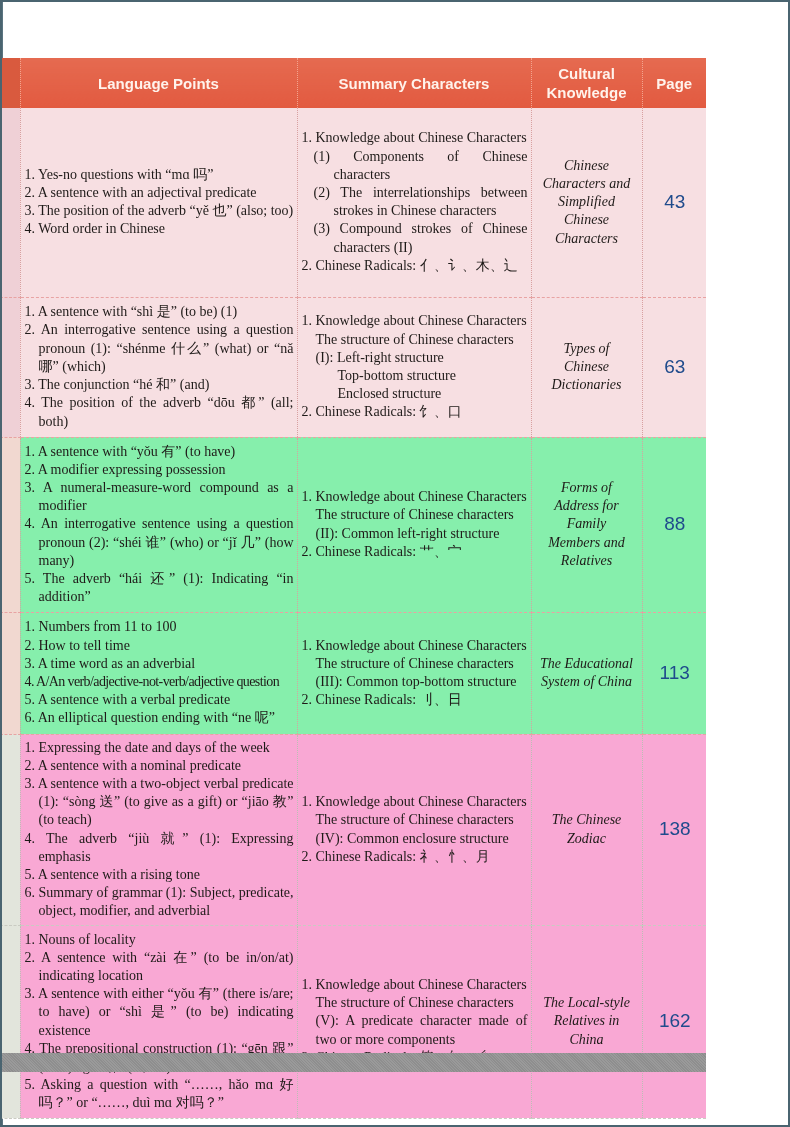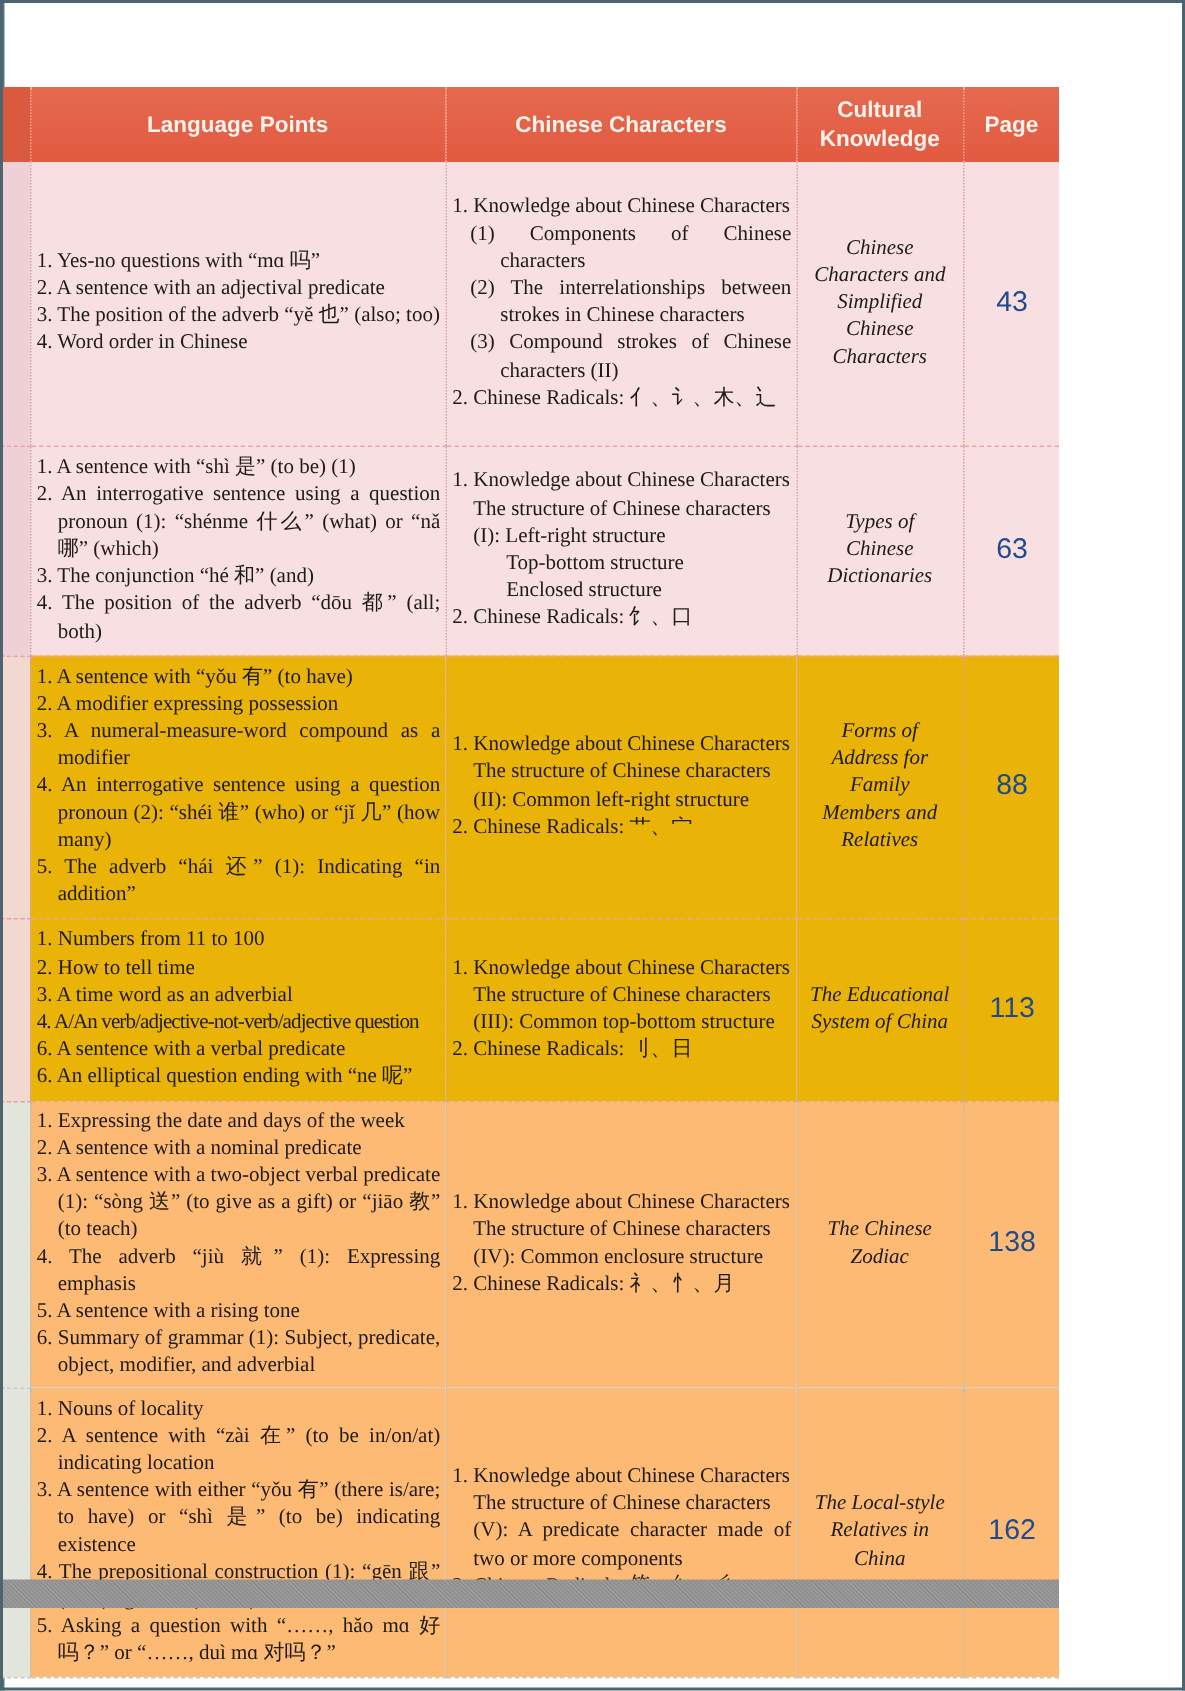--- a/index.html
+++ b/index.html
@@ -67,23 +67,23 @@
       line-height: 18.2px;
       border-bottom: 1px dashed #e8a3a3;
       border-right: 1px dotted #d8a0a0;
       padding: 4px 3px 4px 4px;
     }
     tbody td.edge { padding: 0; }
     tbody td:last-child { border-right: none; }
 
     tr.r-pink td { background: #f7dfe2; }
     tr.r-pink td.edge { background: #efd0d6; }
-    tr.r-peach td { background: #eab308; }
+    tr.r-peach td { background: #86efac; }
     tr.r-peach td.edge { background: #f1d8d0; }
-    tr.r-green td { background: #fdba74; border-bottom-color: #c9cbc2; border-right-color: #bdbfb5; }
+    tr.r-green td { background: #f9a8d4; border-bottom-color: #c9cbc2; border-right-color: #bdbfb5; }
     tr.r-green td.edge { background: #e2e5dc; }
 
     ul.lp, ul.cc {
       list-style: none;
       margin: 0;
       padding: 0;
     }
     ul.lp li, ul.cc li {
       padding-left: 14px;
       text-indent: -14px;
@@ -132,21 +132,21 @@
     <col class="c-edge">
       <col class="c-lp">
       <col class="c-cc">
       <col class="c-ck">
       <col class="c-pg">
   </colgroup>
   <thead>
     <tr>
       <th class="edge"></th>
       <th>Language Points</th>
-      <th>Chinese Characters</th>
+      <th>Summary Characters</th>
       <th>Cultural Knowledge</th>
       <th>Page</th>
     </tr>
   </thead>
   <tbody id="toc-body">
 
     <tr class="r-pink" style="height:189px">
       <td class="edge"></td>
       <td>
         <ul class="lp">
@@ -217,21 +217,21 @@
     </tr>
 
     <tr class="r-peach" style="height:122px">
       <td class="edge"></td>
       <td>
         <ul class="lp">
           <li>1. Numbers from 11 to 100</li>
           <li>2. How to tell time</li>
           <li>3. A time word as an adverbial</li>
           <li style="letter-spacing:-0.6px">4. A/An verb/adjective-not-verb/adjective question</li>
-          <li>6. A sentence with a verbal predicate</li>
+          <li>5. A sentence with a verbal predicate</li>
           <li>6. An elliptical question ending with “ne 呢”</li>
         </ul>
       </td>
       <td>
         <ul class="cc">
           <li>1. Knowledge about Chinese Characters</li>
           <li class="sub">The structure of Chinese characters</li>
           <li class="sub">(III): Common top-bottom structure</li>
           <li>2. Chinese Radicals: 刂、日</li>
         </ul>

